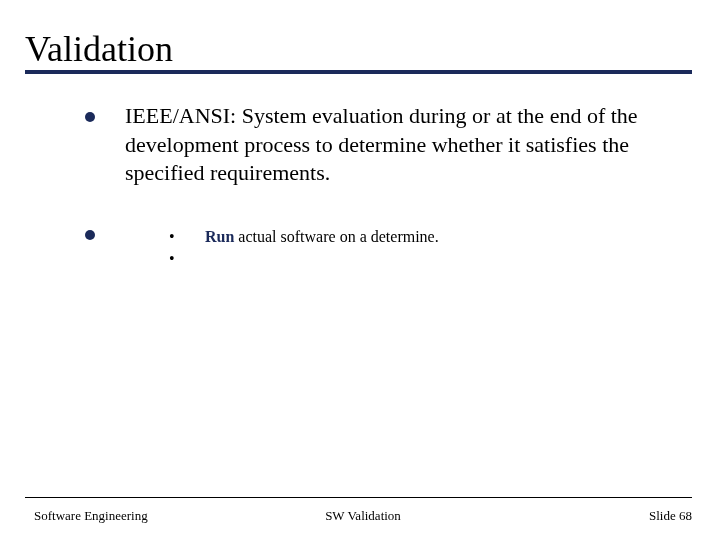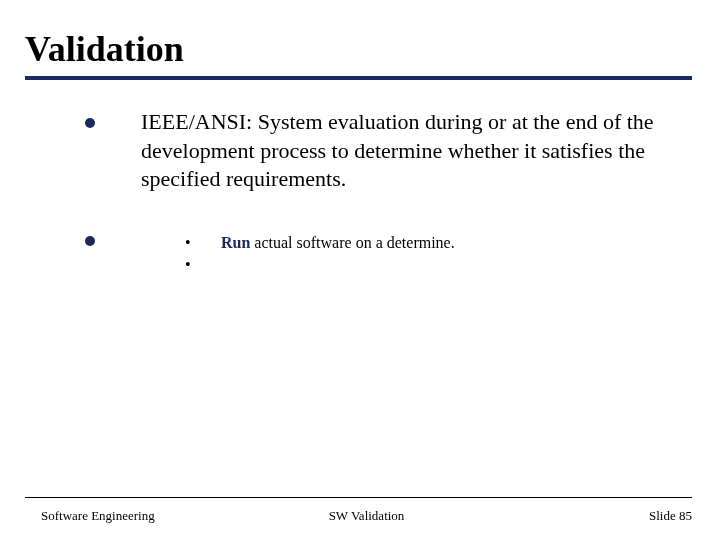--- a/index.html
+++ b/index.html
@@ -12,37 +12,35 @@
     position: relative;
     overflow: hidden;
   }
   .slide {
     padding: 28px 25px 0 25px;
     height: 100%;
     position: relative;
   }
   .title {
     font-size: 36px;
-    font-weight: bold;
+    font-weight: normal;
     color: #000000;
-    margin-bottom: 6px;
   }
   .title-rule {
     border: none;
     border-top: 4px solid #1b2a5a;
     margin-bottom: 28px;
   }
   .content {
     padding-left: 60px;
     padding-right: 30px;
   }
   .bullet-row {
     display: flex;
     margin-bottom: 32px;
-    gap: 16px;
   }
   .bullet-dot {
     width: 10px;
     height: 10px;
     background: #1b2a5a;
     border-radius: 50%;
     flex-shrink: 0;
     margin-top: 10px;
     margin-right: 30px;
   }
@@ -79,21 +77,21 @@
     position: absolute;
     bottom: 40px;
     left: 25px;
     right: 25px;
     border: none;
     border-top: 1px solid #000000;
   }
   .footer {
     position: absolute;
     bottom: 14px;
-    left: 41px;
+    left: 34px;
     right: 25px;
     display: flex;
     justify-content: space-between;
     font-size: 13px;
     color: #000000;
   }
   .footer-center {
     position: absolute;
     left: 50%;
     transform: translateX(-50%);
@@ -129,15 +127,15 @@
         </div>
       </div>
     </div>
 
   </div>
 
   <hr class="footer-rule">
   <div class="footer">
     <span>Software Engineering</span>
     <span class="footer-center">SW Validation</span>
-    <span>Slide 85</span>
+    <span>Slide 68</span>
   </div>
 </div>
 
 </body></html>

